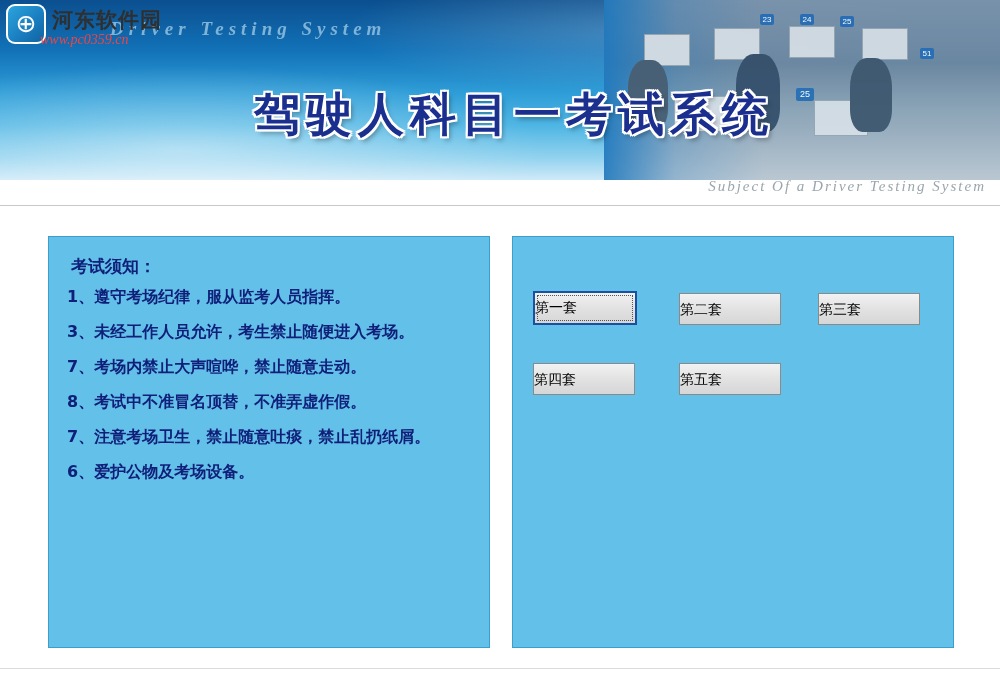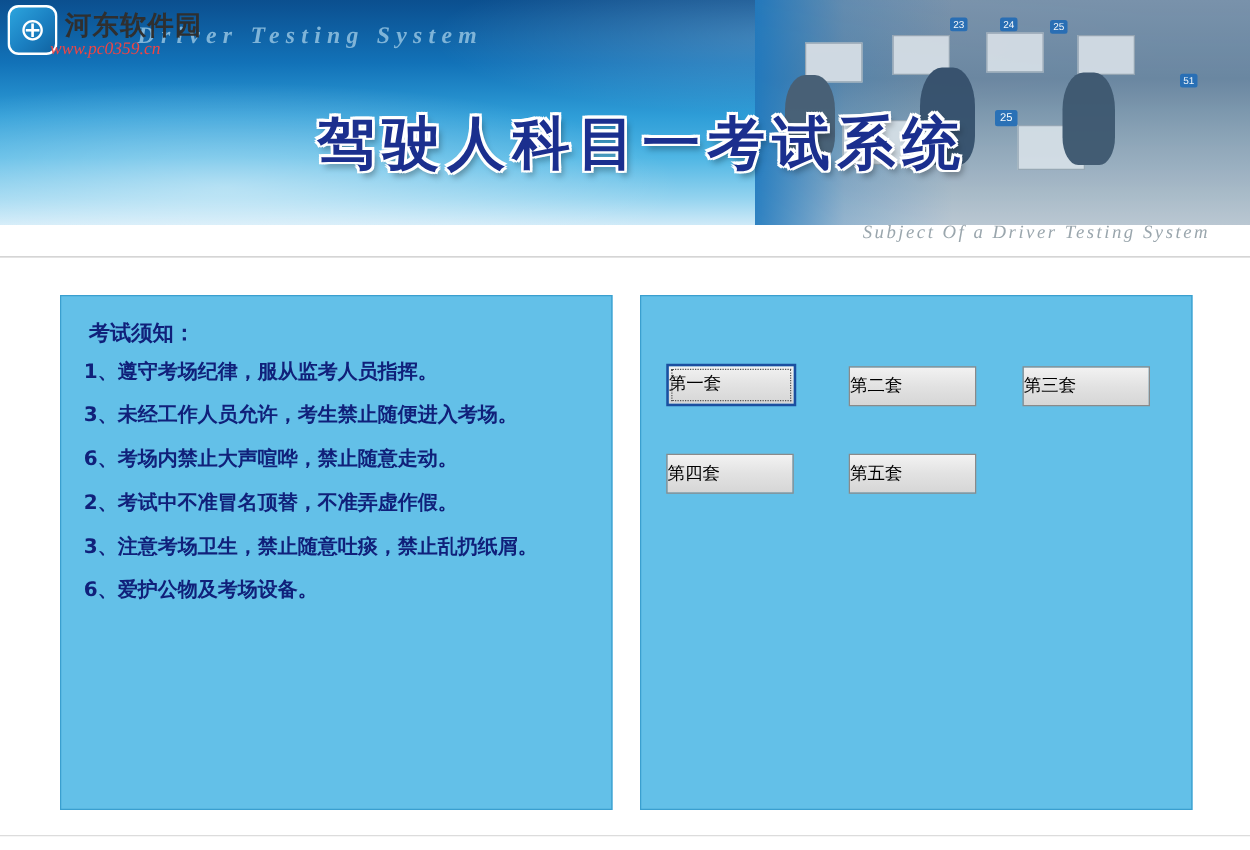--- a/index.html
+++ b/index.html
@@ -139,21 +139,21 @@
     font-family: "DejaVu Sans", sans-serif;
     text-shadow:
       2px 0 0 #ffffff, -2px 0 0 #ffffff, 0 2px 0 #ffffff, 0 -2px 0 #ffffff,
       2px 2px 0 #ffffff, -2px -2px 0 #ffffff, 2px -2px 0 #ffffff, -2px 2px 0 #ffffff,
       3px 4px 5px rgba(0,0,0,0.35);
     z-index: 25;
     padding-left: 14px;
   }
   .banner-bottom-eng {
     position: absolute;
-    right: 32px; top: 178px;
+    right: 14px; top: 178px;
     font-size: 15px;
     letter-spacing: 2px;
     color: #9aa6ad;
     font-family: "Liberation Serif", serif;
     font-style: italic;
     z-index: 20;
   }
 
   
   .content {
@@ -261,21 +261,21 @@
       <div class="pc" style="left:185px; top:26px; width:44px; height:30px;"></div>
       <div class="pc" style="left:258px; top:28px; width:44px; height:30px;"></div>
       <div class="pc" style="left:70px; top:96px; width:52px; height:34px;"></div>
       <div class="pc" style="left:210px; top:100px; width:52px; height:34px;"></div>
       <div class="person" style="left:24px; top:60px; width:40px; height:70px;"></div>
       <div class="person" style="left:132px; top:54px; width:44px; height:78px; background:#39506a;"></div>
       <div class="person" style="left:246px; top:58px; width:42px; height:74px; background:#42586e;"></div>
       <div class="numtag" style="left:156px; top:14px;">23</div>
       <div class="numtag" style="left:196px; top:14px;">24</div>
       <div class="numtag" style="left:236px; top:16px;">25</div>
-      <div class="numtag" style="left:316px; top:59px;margin-left:24px;">51</div>
+      <div class="numtag" style="left:316px; top:48px;">51</div>
       <div class="numtag" style="left:192px; top:88px; width:18px; height:13px; font-size:9px; line-height:13px;">25</div>
     </div>
 
     <div class="banner-top-eng">Driver  Testing  System</div>
     <div class="banner-cn">驾驶人科目一考试系统</div>
   </div>
 
   <div class="banner-bottom-eng">Subject Of a Driver Testing System</div>
 
   <div class="topbar" style="background:transparent;">
@@ -286,23 +286,23 @@
     <div class="wm-url">www.pc0359.cn</div>
   </div>
 
   <div class="content">
 
     <div class="panel panel-left">
       <div class="notice-title">考试须知：</div>
       <div class="notice-list">
         <div class="notice-item">1、遵守考场纪律，服从监考人员指挥。</div>
         <div class="notice-item">3、未经工作人员允许，考生禁止随便进入考场。</div>
-        <div class="notice-item">6、考场内禁止大声喧哗，禁止随意走动。</div>
-        <div class="notice-item">2、考试中不准冒名顶替，不准弄虚作假。</div>
-        <div class="notice-item">3、注意考场卫生，禁止随意吐痰，禁止乱扔纸屑。</div>
+        <div class="notice-item">7、考场内禁止大声喧哗，禁止随意走动。</div>
+        <div class="notice-item">8、考试中不准冒名顶替，不准弄虚作假。</div>
+        <div class="notice-item">7、注意考场卫生，禁止随意吐痰，禁止乱扔纸屑。</div>
         <div class="notice-item">6、爱护公物及考场设备。</div>
       </div>
     </div>
 
     <div class="panel panel-right">
       <div class="set-btn focused" style="left:20px; top:54px;">第一套</div>
       <div class="set-btn" style="left:166px; top:56px;">第二套</div>
       <div class="set-btn" style="left:305px; top:56px;">第三套</div>
       <div class="set-btn" style="left:20px; top:126px;">第四套</div>
       <div class="set-btn" style="left:166px; top:126px;">第五套</div>

